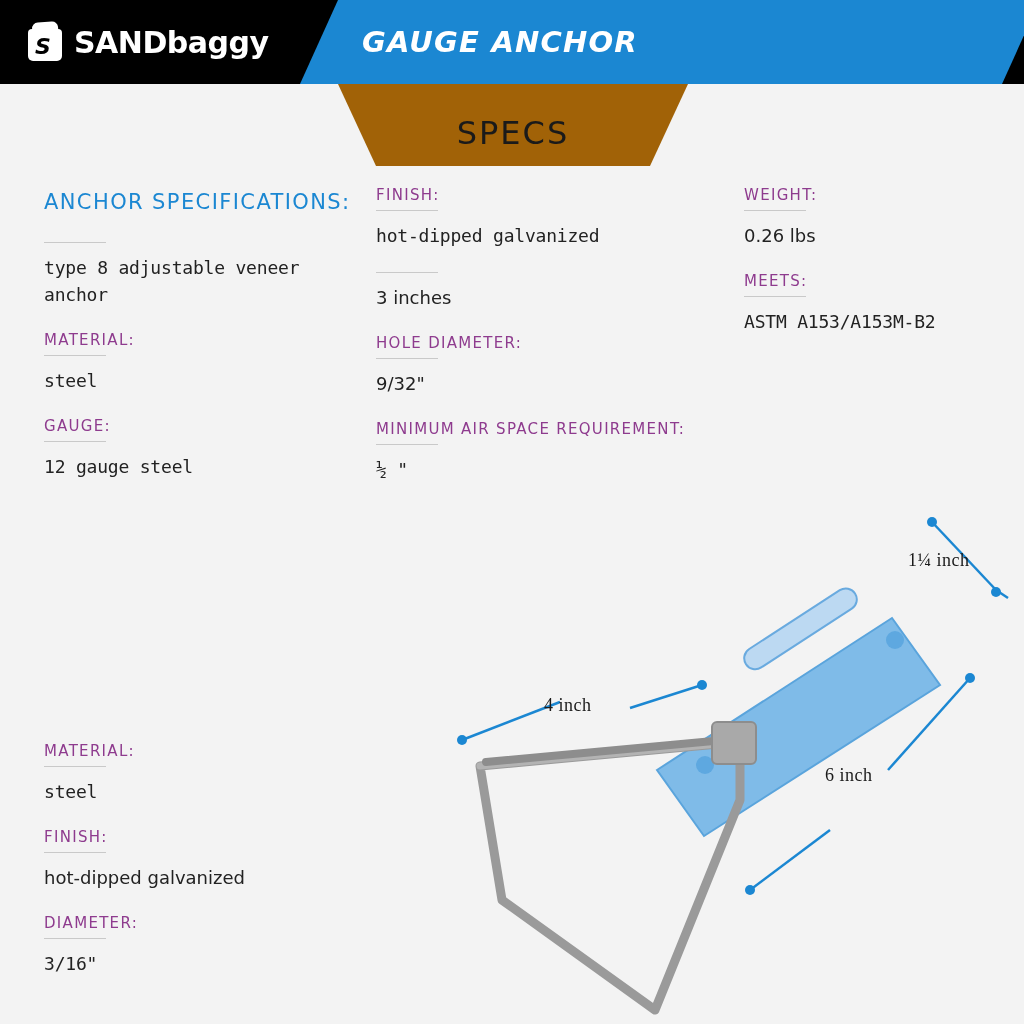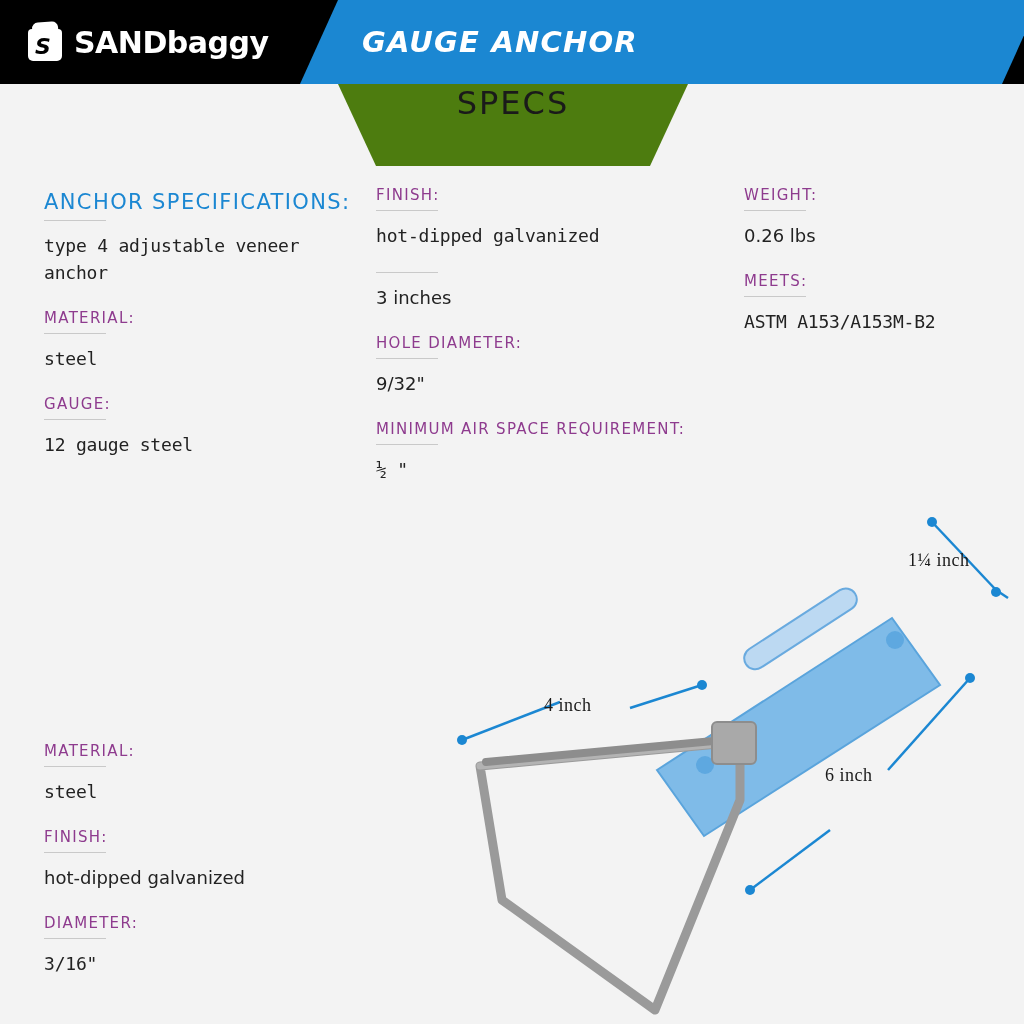--- a/index.html
+++ b/index.html
@@ -50,37 +50,38 @@
   .header-title {
     position: absolute; top: 0; left: 362px; height: 84px;
     display: flex; align-items: center;
     color: #fff; font-size: 29px; font-style: italic; font-weight: bold;
     letter-spacing: 1.2px;
   }
 
   
   .specs-tab {
     position: absolute; top: 84px; left: 338px; width: 350px; height: 82px;
-    background: #4d7c0f;
+    background: #a16207;
     clip-path: polygon(22px 0, 328px 0, 350px 0, 312px 82px, 38px 82px, 0 0);
-    display: flex; align-items: flex-start; justify-content: center;
+    display: flex; align-items: flex-end; justify-content: center;
   }
   .specs-tab span {
     font-size: 32px; letter-spacing: 2px; color: #1a1a1a; font-weight: 400;
     padding-bottom: 14px;
   }
 
   
   .col { position: absolute; }
   .col1 { left: 44px; top: 186px; width: 310px; }
   .col2 { left: 376px; top: 186px; width: 330px; }
   .col3 { left: 744px; top: 186px; width: 270px; }
 
   .section-head-blue {
     color: #1b87d2; font-size: 21px; letter-spacing: 1.4px; line-height: 1.6;
+    margin-bottom: 22px;
   }
   .field { margin-bottom: 22px; }
   .field-label {
     color: #8e3b8e; font-size: 15px; letter-spacing: 1.3px; margin-bottom: 6px;
   }
   .field-rule {
     width: 62px; height: 1px; background: #c9c9c9; margin-bottom: 11px;
   }
   .field-value {
     color: #222; font-size: 18px; line-height: 1.55;
@@ -125,21 +126,21 @@
 
   <div class="specs-tab">
     <span>SPECS</span>
   </div>
 
   <div class="col col1">
     <div class="section-head-blue">ANCHOR SPECIFICATIONS:</div>
 
     <div class="field">
       <div class="field-rule"></div>
-      <div class="field-value">type 4 adjustable veneer anchor</div>
+      <div class="field-value">type 8 adjustable veneer anchor</div>
     </div>
 
     <div class="field">
       <div class="field-label">MATERIAL:</div>
       <div class="field-rule"></div>
       <div class="field-value">steel</div>
     </div>
 
     <div class="field">
       <div class="field-label">GAUGE:</div>

